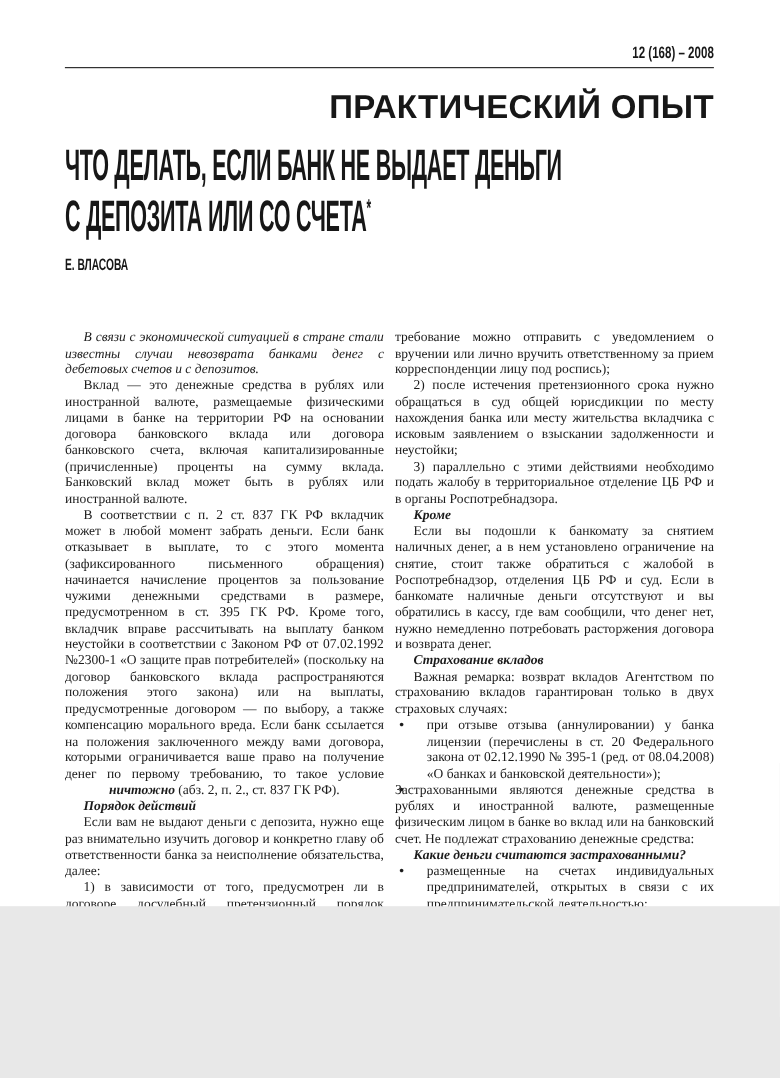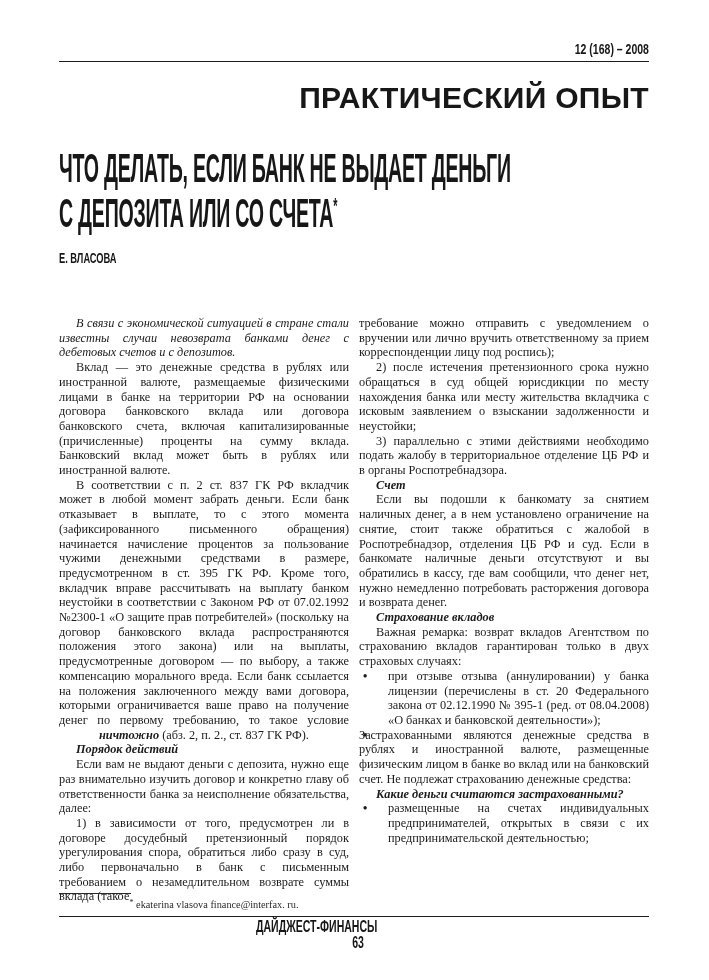--- a/index.html
+++ b/index.html
@@ -1,18 +1,18 @@
 <!DOCTYPE html>
 <html lang="ru"><head>
 <meta charset="utf-8">
 <style>
   html,body{margin:0;padding:0;background:#e8e8e8;}
   .page{
     position:relative;
-    width:709px;height:980px;
+    width:709px;height:824px;
     background:#ffffff;
     margin:0 auto;
     overflow:hidden;
     color:#1b1b1b;
     font-family:"Liberation Serif", serif;
   }
   .content{position:absolute;left:59px;top:0;width:590px;}
 
   
   .cond{
@@ -30,21 +30,21 @@
   .issue-row .cond{font-size:15px;transform:scaleX(0.70);}
 
   .header-rule{border:none;border-top:1.7px solid #1c1c1c;margin:5px 0 0 0;}
 
   .rubric-row{margin-top:22px;text-align:right;line-height:27px;}
   .rubric{
     font-family:"Liberation Sans", sans-serif;
     font-weight:bold;font-size:30px;letter-spacing:0.3px;color:#171717;
   }
 
-  .title-block{margin-top:33px;}
+  .title-block{margin-top:16px;}
   .title-line{line-height:38px;height:38px;}
   .title-line .cond{font-size:40px;transform:scaleX(0.49);letter-spacing:-0.5px;}
   .title-mark{font-size:55%;vertical-align:14px;letter-spacing:0;}
 
   .author-row{margin-top:25px;line-height:16px;}
   .author-row .cond{font-size:15px;transform:scaleX(0.62);}
 
   .columns{
     margin-top:50px;
     display:flex;gap:10px;
@@ -133,21 +133,21 @@
           <p class="para body"><span>Вклад — это денежные средства в рублях или иностранной валюте, размещаемые физическими лицами в банке на территории РФ на основании договора банковского вклада или договора банковского счета, включая капитализированные (причисленные) проценты на сумму вклада. Банковский вклад может быть в рублях или иностранной валюте.</span></p>
           <p class="para body"><span>В соответствии с п. 2 ст. 837 ГК РФ вкладчик может в любой момент забрать деньги. Если банк отказывает в выплате, то с этого момента (зафиксированного письменного обращения) начинается начисление процентов за пользование чужими денежными средствами в размере, предусмотренном в ст. 395 ГК РФ. Кроме того, вкладчик вправе рассчитывать на выплату банком неустойки в соответствии с Законом РФ от 07.02.1992 №2300-1 «О защите прав потребителей» (поскольку на договор банковского вклада распространяются положения этого закона) или на выплаты, предусмотренные договором — по выбору, а также компенсацию морального вреда. Если банк ссылается на положения заключенного между вами договора, которыми ограничивается ваше право на получение денег по первому требованию, то такое условие </span><span class="emph">ничтожно</span><span> (абз. 2, п. 2., ст. 837 ГК РФ).</span></p>
           <p class="para subhead"><span>Порядок действий</span></p>
           <p class="para body"><span>Если вам не выдают деньги с депозита, нужно еще раз внимательно изучить договор и конкретно главу об ответственности банка за неисполнение обязательства, далее:</span></p>
           <p class="para body"><span>1) в зависимости от того, предусмотрен ли в договоре досудебный претензионный порядок урегулирования спора, обратиться либо сразу в суд, либо первоначально в банк с письменным требованием о незамедлительном возврате суммы вклада (такое</span></p>
         </div>
       <div class="col" id="col-right">
           <p class="para body noindent"><span>требование можно отправить с уведомлением о вручении или лично вручить ответственному за прием корреспонденции лицу под роспись);</span></p>
           <p class="para body"><span>2) после истечения претензионного срока нужно обращаться в суд общей юрисдикции по месту нахождения банка или месту жительства вкладчика с исковым заявлением о взыскании задолженности и неустойки;</span></p>
           <p class="para body"><span>3) параллельно с этими действиями необходимо подать жалобу в территориальное отделение ЦБ РФ и в органы Роспотребнадзора.</span></p>
-          <p class="para subhead"><span>Счет</span></p>
+          <p class="para subhead"><span>Кроме</span></p>
           <p class="para body"><span>Если вы подошли к банкомату за снятием наличных денег, а в нем установлено ограничение на снятие, стоит также обратиться с жалобой в Роспотребнадзор, отделения ЦБ РФ и суд. Если в банкомате наличные деньги отсутствуют и вы обратились в кассу, где вам сообщили, что денег нет, нужно немедленно потребовать расторжения договора и возврата денег.</span></p>
           <p class="para subhead"><span>Страхование вкладов</span></p>
           <p class="para body"><span>Важная ремарка: возврат вкладов Агентством по страхованию вкладов гарантирован только в двух страховых случаях:</span></p>
           <p class="para bullet"><span class="bullet-glyph">•</span><span>при отзыве отзыва (аннулировании) у банка лицензии (перечислены в ст. 20 Федерального закона от 02.12.1990 № 395-1 (ред. от 08.04.2008) «О банках и банковской деятельности»);</span></p>
           <p class="para bullet"><span class="bullet-glyph">•</span></p>
           <p class="para body noindent"><span>Застрахованными являются денежные средства в рублях и иностранной валюте, размещенные физическим лицом в банке во вклад или на банковский счет. Не подлежат страхованию денежные средства:</span></p>
           <p class="para subhead"><span>Какие деньги считаются застрахованными?</span></p>
           <p class="para bullet"><span class="bullet-glyph">•</span><span>размещенные на счетах индивидуальных предпринимателей, открытых в связи с их предпринимательской деятельностью;</span></p>
         </div>
     </div>

